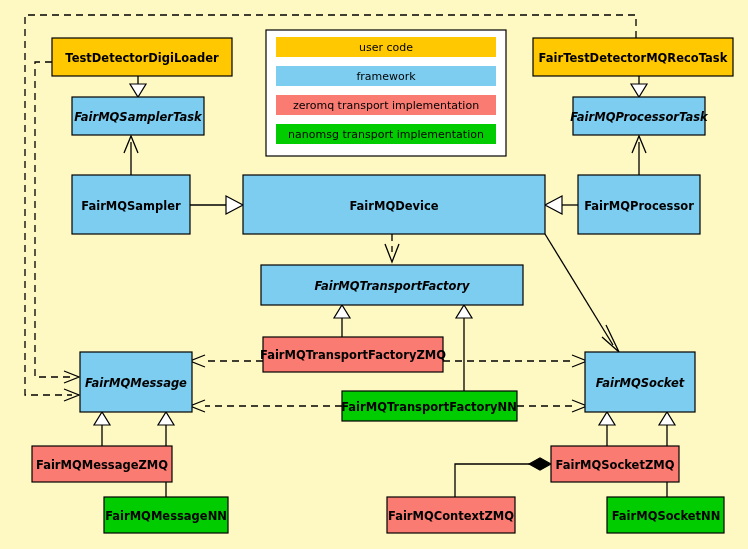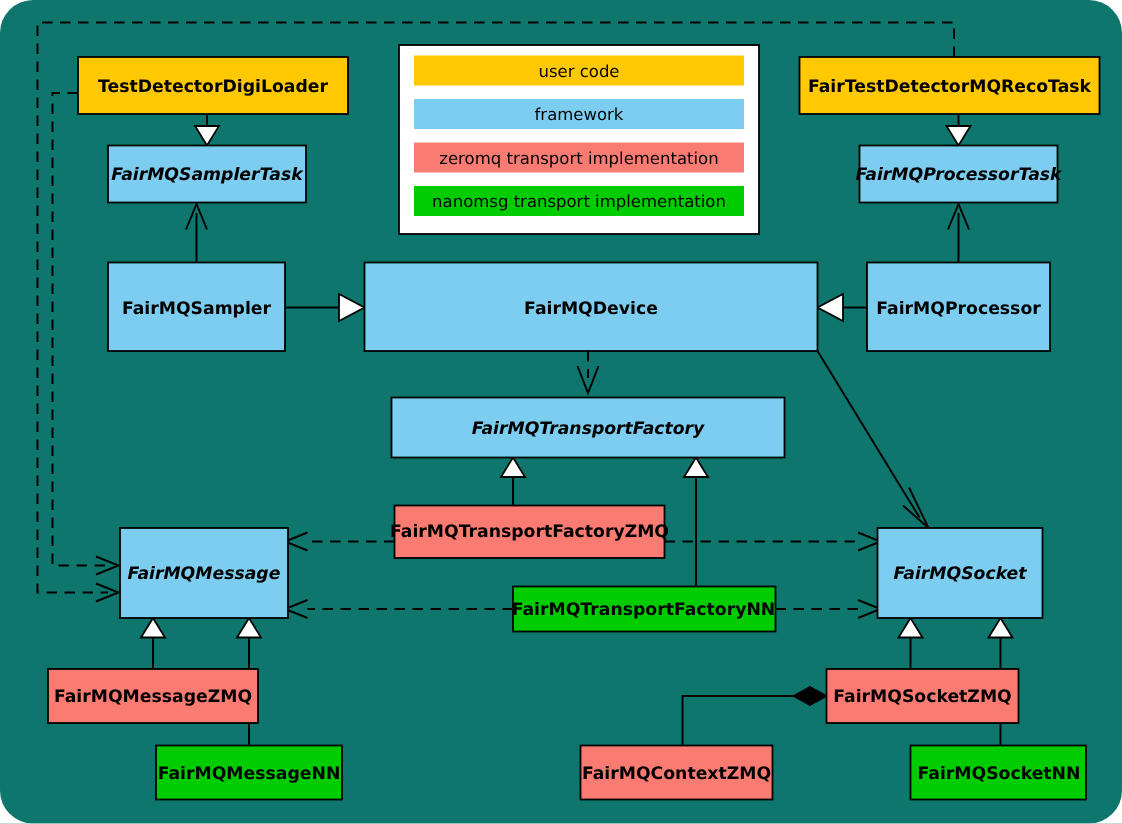--- a/index.html
+++ b/index.html
@@ -1,17 +1,17 @@
 <!DOCTYPE html>
 <html><head>
 <meta charset="utf-8">
 <style>
   html,body{margin:0;padding:0;background:#ffffff;}
   body{font-family:"DejaVu Sans","Liberation Sans",sans-serif;}
-  #diagram-root{position:relative;width:748px;height:549px;overflow:hidden;background:#0f766e;border-radius:22px;}
+  #diagram-root{position:relative;width:748px;height:549px;overflow:hidden;background:#fef9c3;}
   svg{display:block;}
   .box-label{font-family:"DejaVu Sans","Liberation Sans",sans-serif;font-size:11.5px;font-weight:bold;fill:#000;text-anchor:middle;dominant-baseline:middle;}
   .box-label.italic{font-style:italic;}
   .legend-label{font-family:"DejaVu Sans","Liberation Sans",sans-serif;font-size:11px;font-weight:normal;fill:#000;text-anchor:middle;dominant-baseline:middle;}
   .cls-rect{stroke:#000;stroke-width:1.2;}
   .edge{stroke:#000;stroke-width:1.3;fill:none;}
   .edge.dashed{stroke-dasharray:7,5;}
   .solid-fill{fill:#000;stroke:#000;stroke-width:1.1;}
   .hollow-fill{fill:#fff;stroke:#000;stroke-width:1.2;}
   .thin-head{fill:none;stroke:#000;stroke-width:1.3;}

